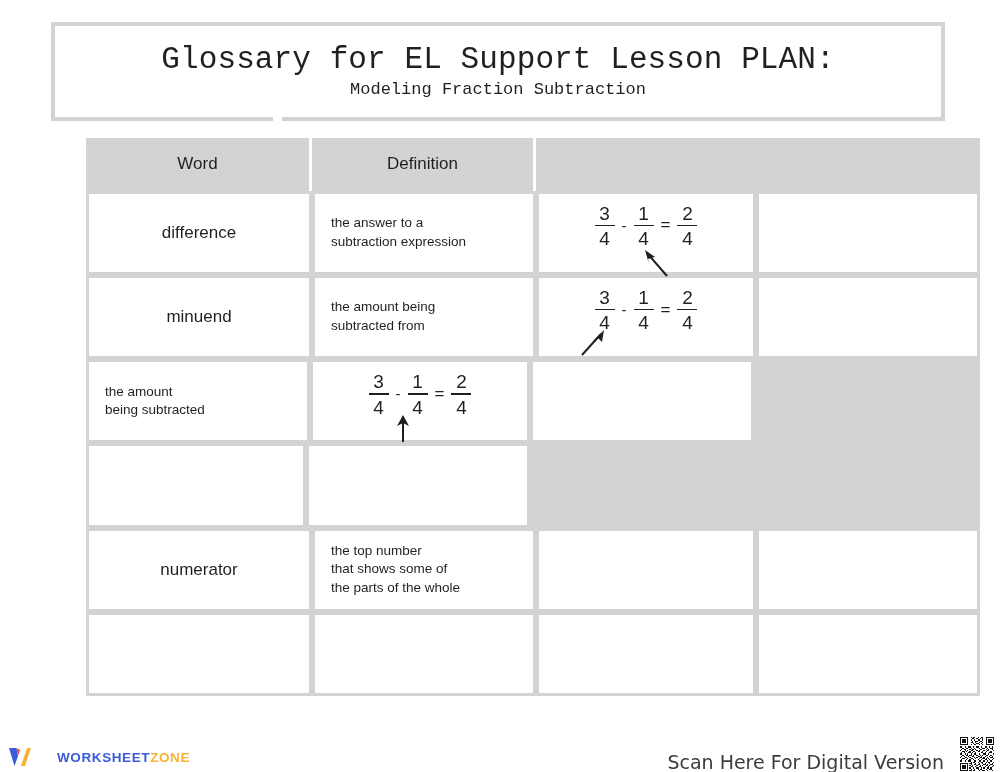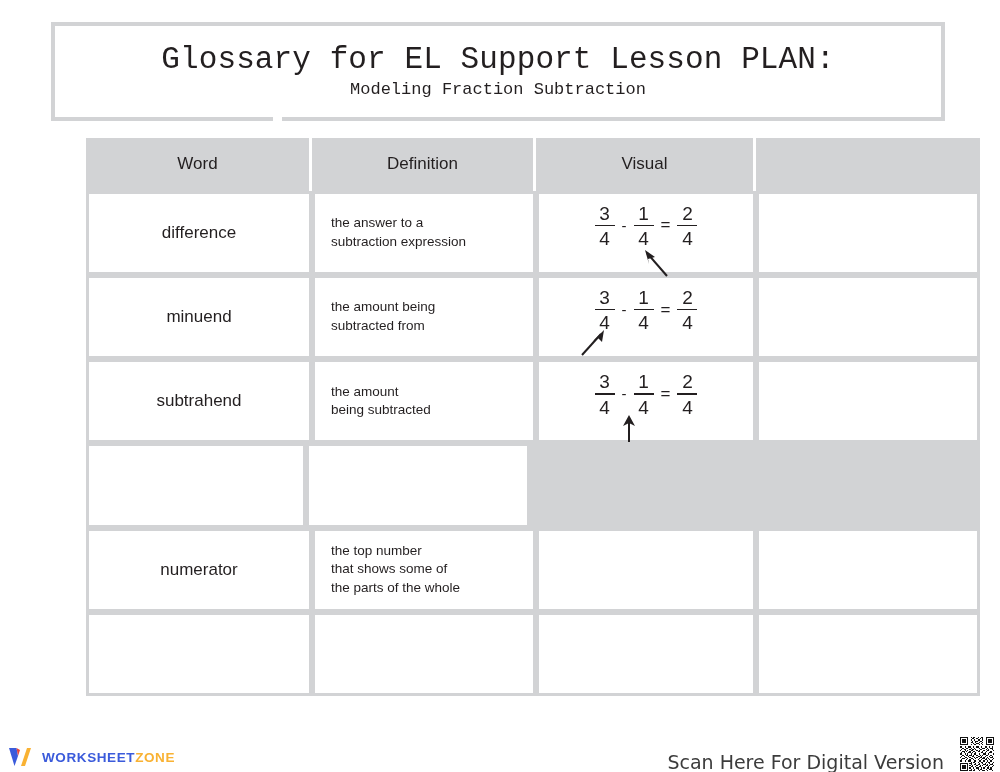--- a/index.html
+++ b/index.html
@@ -174,21 +174,21 @@
     pointer-events: none;
   }
 
   
   .footer-logo {
     position: absolute;
     left: 8px;
     top: 746px;
     display: flex;
     align-items: center;
-    gap: 8px;
+    gap: 23px;
   }
   .logo-mark { width: 26px; height: 22px; display:block; }
   .logo-text {
     font-size: 13.5px;
     font-weight: bold;
     letter-spacing: 0.6px;
   }
   .logo-worksheet { color: #3b5bdb; }
   .logo-zone { color: #f9b233; }
 
@@ -220,23 +220,20 @@
 
 <div class="glossary-table">
 
   <div class="grow header-row">
     <div class="gcell col-word">
       <span class="header-label">Word</span>
     </div>
     <div class="gcell col-def">
       <span class="header-label">Definition</span>
     </div>
-    <div class="gcell col-vis">
-      <span class="header-label">Visual</span>
-    </div>
     <div class="gcell col-extra">
       <span class="header-label"></span>
     </div>
   </div>
 
   <div class="grow body-row">
     <div class="gcell col-word">
       <div class="cell-inner">
           <span class="word-text">difference</span>
         </div>
@@ -325,25 +322,20 @@
       </div>
     </div>
     <div class="gcell col-extra">
       <div class="cell-inner">
           <span></span>
         </div>
     </div>
   </div>
 
   <div class="grow body-row">
-    <div class="gcell col-word">
-      <div class="cell-inner">
-          <span class="word-text">subtrahend</span>
-        </div>
-    </div>
     <div class="gcell col-def">
       <div class="cell-inner">
           <span class="def-text">the amount
 being subtracted</span>
         </div>
     </div>
     <div class="gcell col-vis">
       <div class="cell-inner">
         <div class="visual-wrap">
           <div class="expr">

